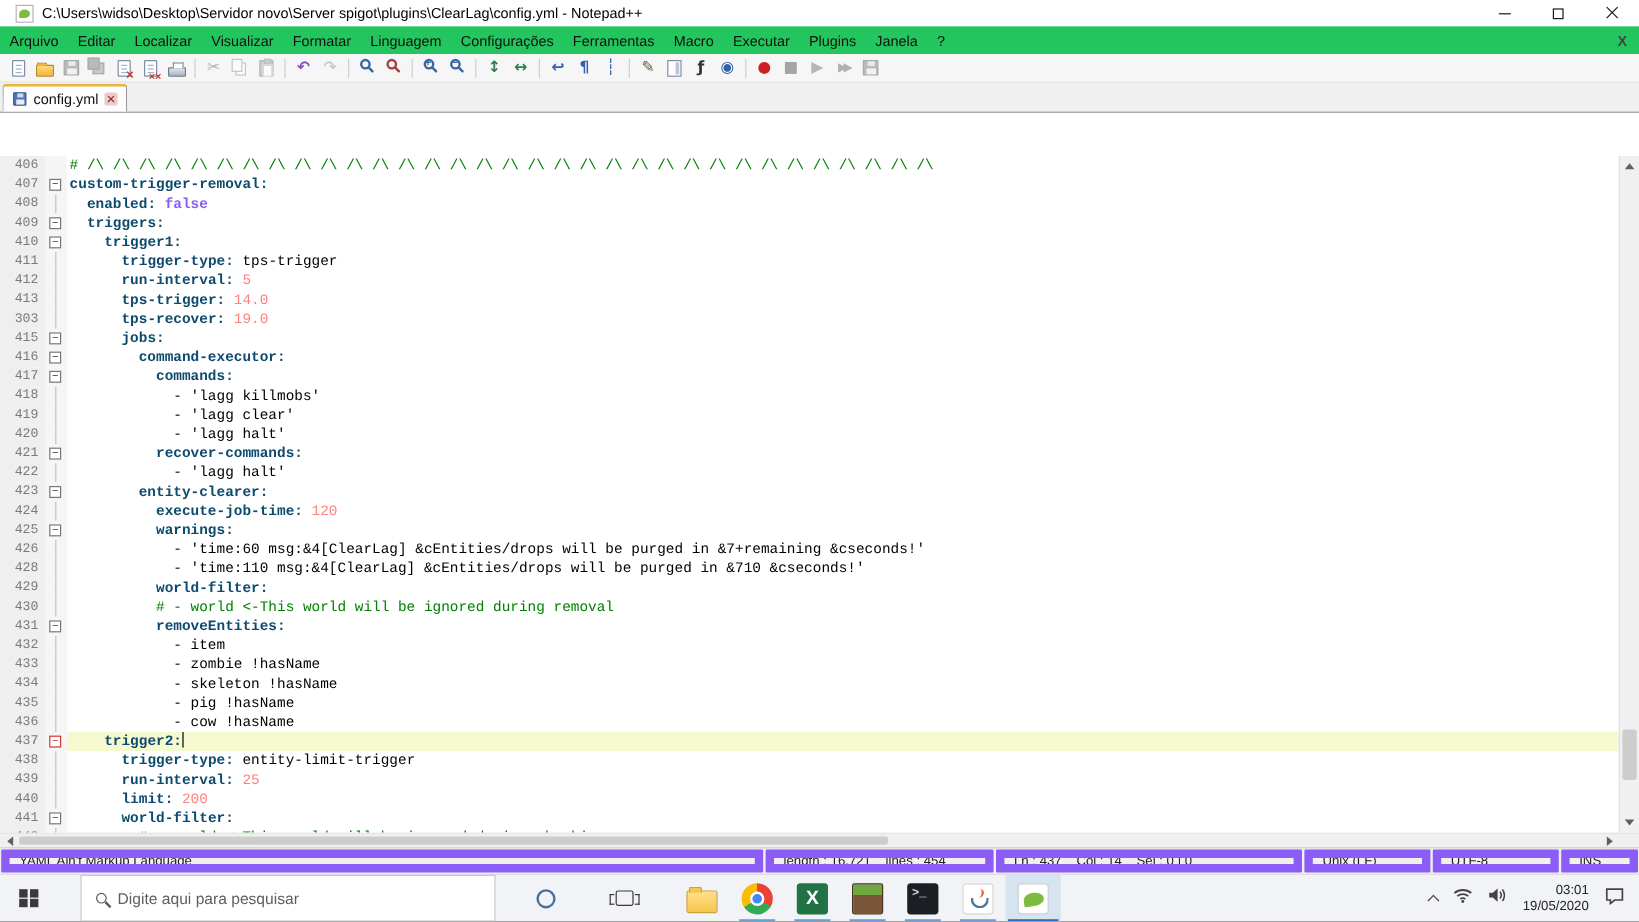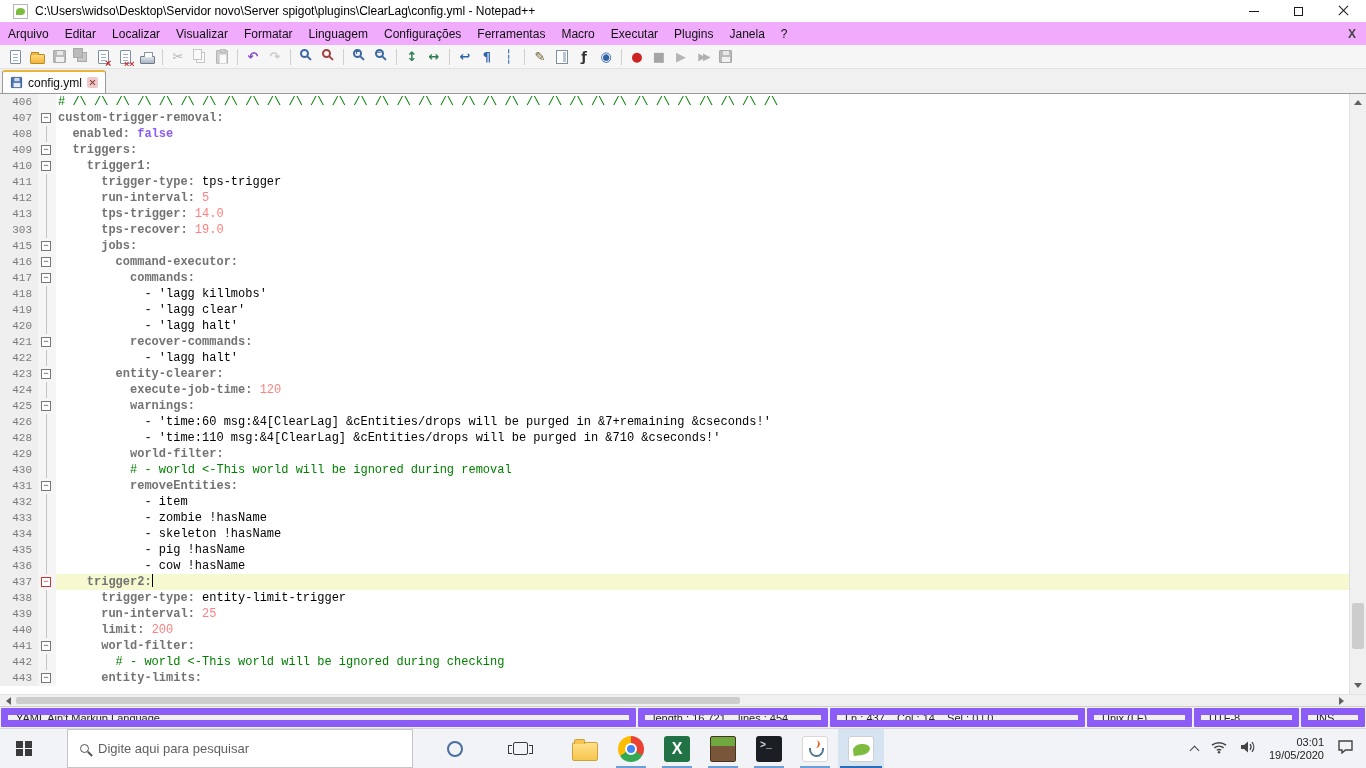--- a/index.html
+++ b/index.html
@@ -14,21 +14,21 @@
   .title-text{font-size:12px;color:#000;margin-left:7px;white-space:nowrap;overflow:hidden;flex:1;}
   .win-controls{display:flex;height:100%;flex:0 0 auto;}
   .wc{width:45px;height:100%;display:flex;align-items:center;justify-content:center;position:relative;}
   .wc-minbar{width:10px;height:1px;background:#1a1a1a;display:block;}
   .wc-rest{width:9px;height:9px;border:1px solid #1a1a1a;position:relative;display:block;background:#fff;}
   .wc-rest::before{content:"";position:absolute;left:2px;top:-4px;width:9px;height:9px;border:1px solid #1a1a1a;z-index:-1;}
   .wc-xbar{position:absolute;width:13px;height:1.2px;background:#1a1a1a;}
   .x1{transform:rotate(45deg);} .x2{transform:rotate(-45deg);}
 
   
-  .menubar{height:23px;background:#f0abfc;display:flex;align-items:center;font-size:12px;color:#111;flex:0 0 auto;}
+  .menubar{height:23px;background:#22c55e;display:flex;align-items:center;font-size:12px;color:#111;flex:0 0 auto;}
   .menu-items{display:flex;flex:1;}
   .menu-item{padding:3px 8px;cursor:default;}
   .menu-x{padding:0 10px;color:#444;font-weight:bold;font-size:12px;}
 
   
   .toolbar{height:24px;background:#f6f6f6;border-bottom:1px solid #e2e2e2;display:flex;align-items:center;padding-left:4px;flex:0 0 auto;}
   .tbi{width:20px;height:20px;display:inline-flex;align-items:center;justify-content:center;margin:0 1px;
       font:bold 13px/1 "DejaVu Sans",sans-serif;cursor:default;}
   .tbi.dis{filter:grayscale(1);opacity:.45;}
   .tb-sep{width:1px;height:16px;background:#cfcfcf;margin:0 4px;display:inline-block;}
@@ -61,32 +61,32 @@
   
   .tabbar{height:25px;background:#f0f0f0;border-bottom:1px solid #9a9a9a;display:flex;align-items:flex-end;padding-left:2px;flex:0 0 auto;text-align:right;}
   .tab{height:23px;display:flex;align-items:center;gap:5px;padding:0 7px;background:#fdfdfd;
        border:1px solid #9a9a9a;border-bottom:none;border-top:2px solid #e8b53a;border-radius:3px 3px 0 0;font-size:12px;color:#111;}
   .tab-ico{transform:scale(.85);}
   .tab-close{position:relative;width:11px;height:11px;display:inline-block;background:#eecaca;border-radius:2px;}
   .tab-close::before,.tab-close::after{content:"";position:absolute;left:2px;top:5px;width:7px;height:1.2px;background:#8a3030;}
   .tab-close::before{transform:rotate(45deg);} .tab-close::after{transform:rotate(-45deg);}
 
   
-  .editor-wrap{flex:1;display:flex;overflow:hidden;background:#fff;}
+  .editor-wrap{flex:1;display:flex;overflow:hidden;background:#fff;margin-top:36px;}
   .editor{flex:1;overflow:hidden;}
   .code-row{display:flex;height:16px;line-height:16px;font-family:"Liberation Mono",monospace;font-size:12px;}
   .ln{width:38px;flex:0 0 auto;background:#efefef;color:#7b7b7b;font-size:11px;text-align:right;padding-right:6px;}
   .fold{width:18px;flex:0 0 auto;background:#f5f5f5;position:relative;}
   .fold.has-line::before{content:"";position:absolute;left:8px;top:0;bottom:0;width:1px;background:#c4c4c4;}
   .fbox{position:absolute;left:3px;top:3px;width:10px;height:10px;border:1px solid #777;background:#fff;
         font:9px/8px "Liberation Mono",monospace;color:#333;text-align:center;}
   .fbox.red{border-color:#c33;color:#c33;}
   .code{flex:1;white-space:pre;color:#000;padding-left:2px;}
   .code-row.hl .code{background:#f6f9cf;}
-  .s-d{color:#000;} .s-k{color:#737373;font-weight:bold;} .s-n{color:#ff8080;}
+  .s-d{color:#000;} .s-k{color:#0c4a6e;font-weight:bold;} .s-n{color:#ff8080;}
   .s-c{color:#008000;} .s-kw{color:#8b5cf6;font-weight:bold;}
   .caret{display:inline-block;width:1px;height:13px;background:#000;vertical-align:-2px;}
 
   
   .vscroll{width:17px;flex:0 0 auto;background:#f0f0f0;display:flex;flex-direction:column;border-left:1px solid #e0e0e0;}
   .sb-arrow{height:17px;display:flex;align-items:center;justify-content:center;flex:0 0 auto;}
   .tri-up{width:0;height:0;border-left:4px solid transparent;border-right:4px solid transparent;border-bottom:5px solid #606060;}
   .tri-down{width:0;height:0;border-left:4px solid transparent;border-right:4px solid transparent;border-top:5px solid #606060;}
   .tri-left{width:0;height:0;border-top:4px solid transparent;border-bottom:4px solid transparent;border-right:5px solid #606060;}
   .tri-right{width:0;height:0;border-top:4px solid transparent;border-bottom:4px solid transparent;border-left:5px solid #606060;}

